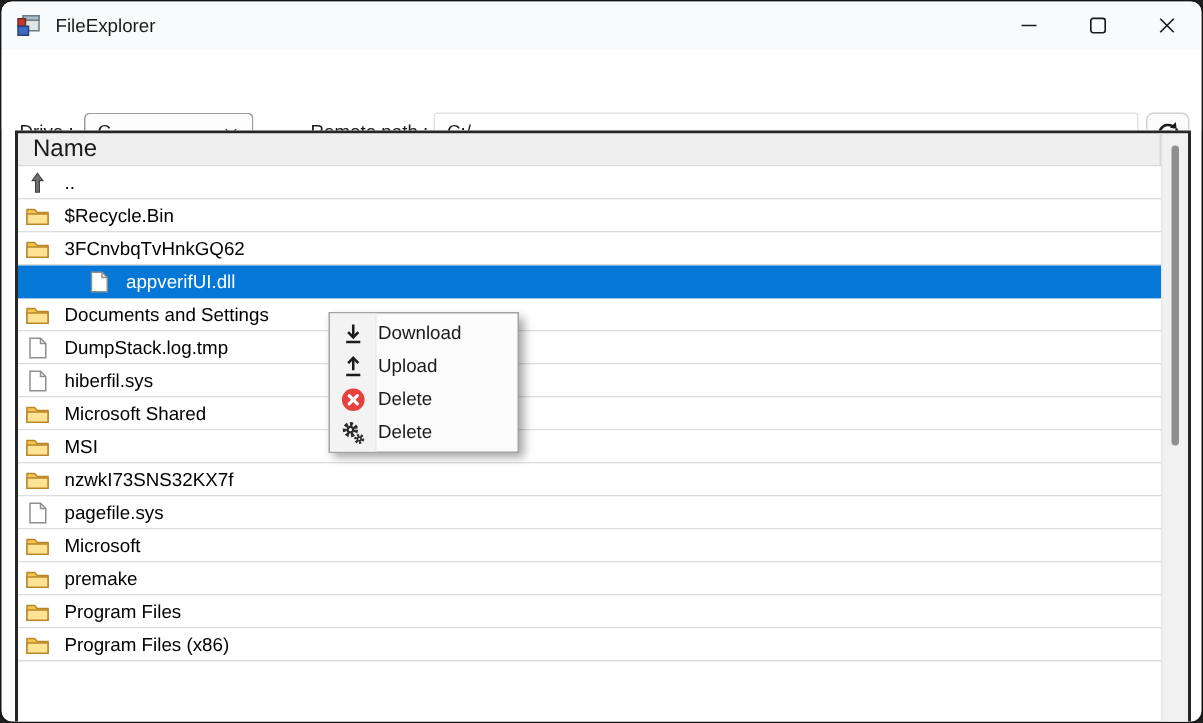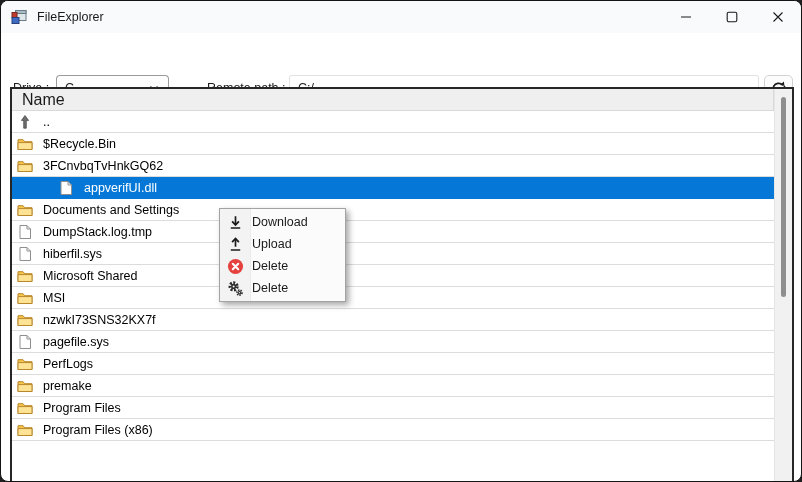--- a/index.html
+++ b/index.html
@@ -271,21 +271,21 @@
             </svg>
     </span>
     <span class="row-label">pagefile.sys</span>
   </div>
         <div class="row">
     <span class="row-icon">
       <svg width="16" height="16">
               <use href="#sym-folder"></use>
             </svg>
     </span>
-    <span class="row-label">PerfLogs</span>
+    <span class="row-label">Microsoft</span>
   </div>
         <div class="row">
     <span class="row-icon">
       <svg width="16" height="16">
               <use href="#sym-folder"></use>
             </svg>
     </span>
     <span class="row-label">premake</span>
   </div>
         <div class="row">

